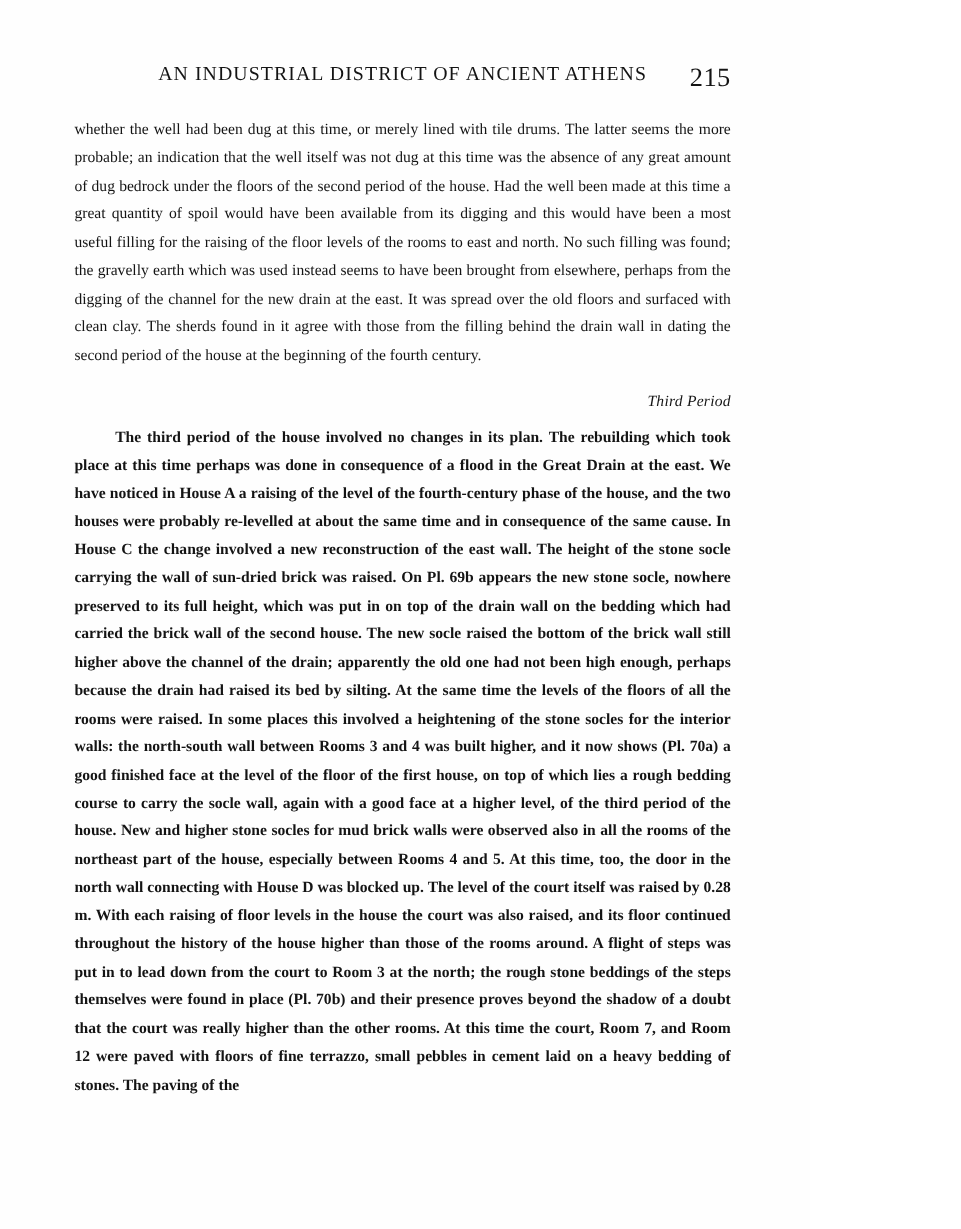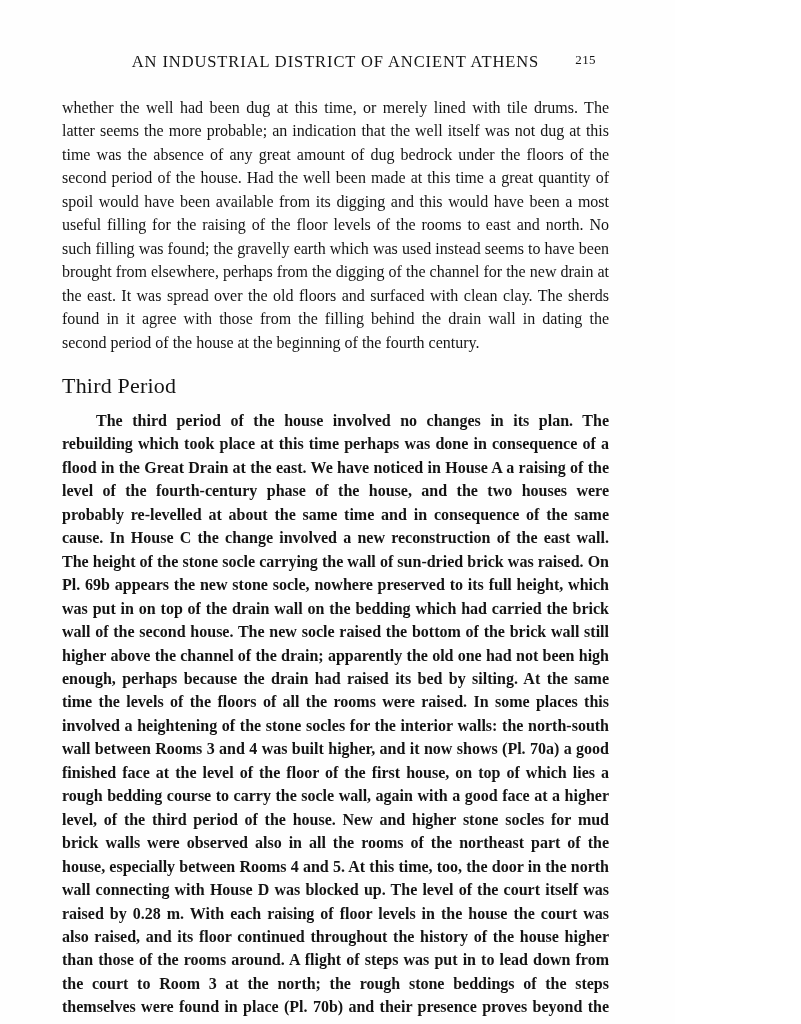--- a/index.html
+++ b/index.html
@@ -32,41 +32,42 @@
   }
   .running-head .title {
     font-size: 16.5px;
     letter-spacing: 0.9px;
     font-variant: small-caps;
     text-transform: uppercase;
     white-space: nowrap;
   }
   .running-head .folio {
     position: absolute;
-    right: 13px;
+    right: 0;
     top: 0;
-    font-size: 13px;
+    font-size: 22px;
     letter-spacing: 0.4px;
     text-align: right;
   }
   .body-text p {
     margin: 0;
-    font-size: 16px;
+    font-size: 13px;
     line-height: 23.45px;
     text-align: justify;
     text-justify: inter-word;
     hyphens: none;
   }
   .body-text p.indent {
     text-indent: 34px;
     font-weight: bold;
   }
   .section-heading {
-    text-align: left;
-    font-size: 22px;
+    text-align: right;
+    font-style: italic;
+    font-size: 13px;
     margin: 19px 0 10px 0;
     letter-spacing: 0.2px;
   }
 </style>
 </head>
 <body>
 
 <div class="page">
 
   <div class="running-head">

